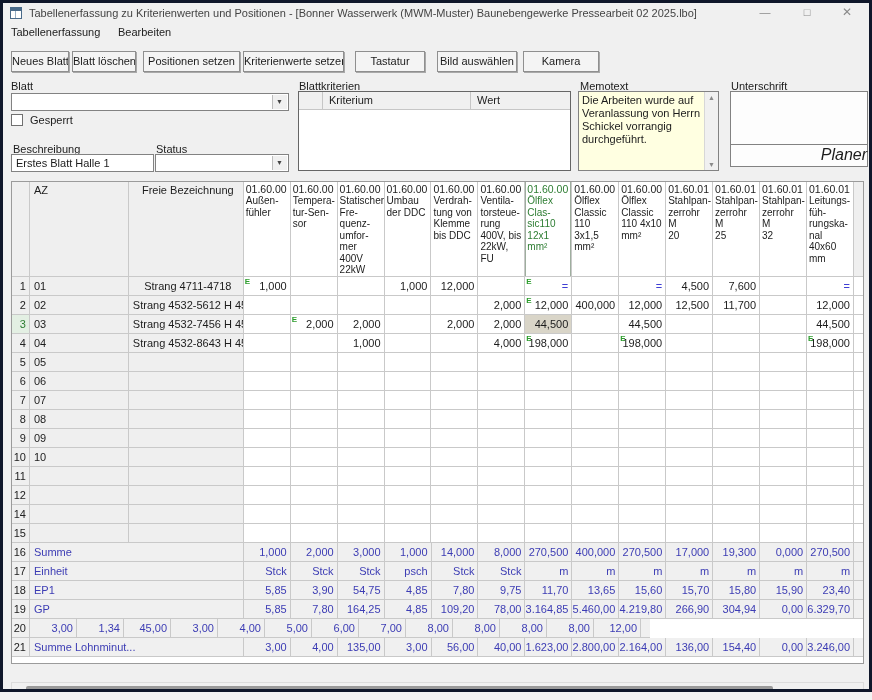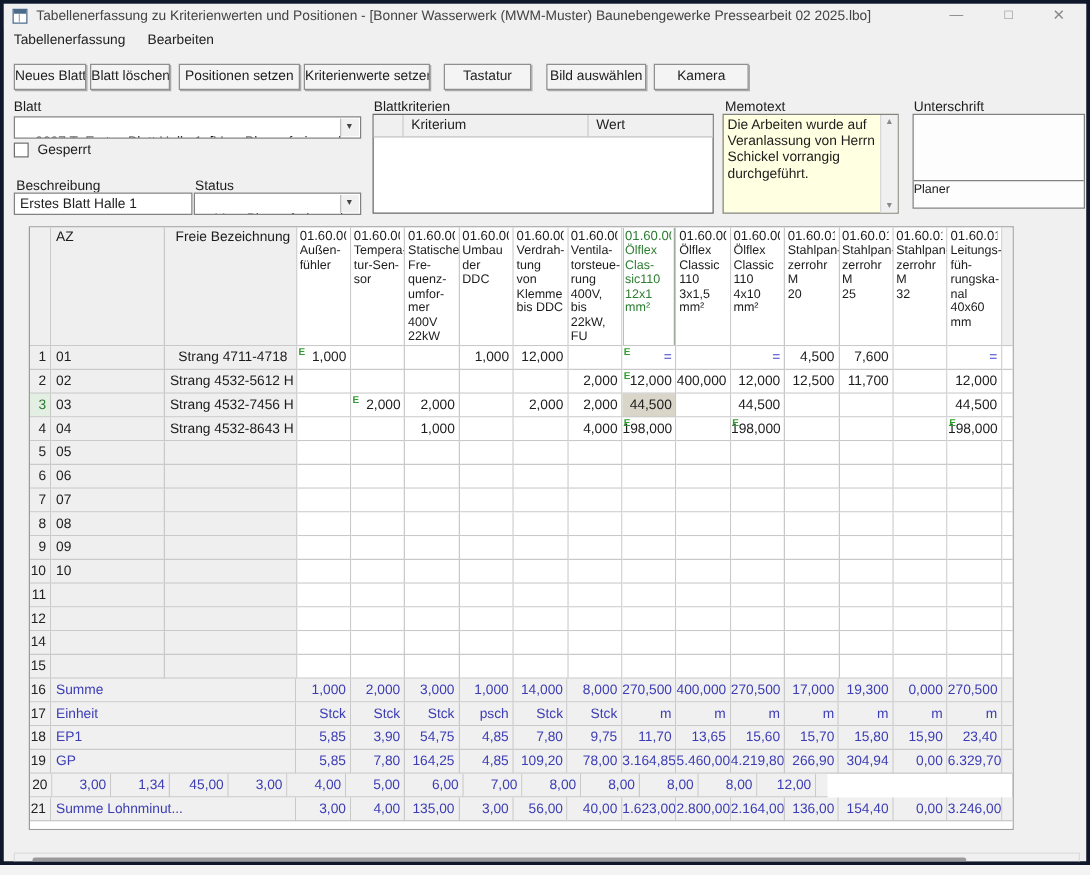--- a/index.html
+++ b/index.html
@@ -55,24 +55,24 @@
   .memo-text { position:absolute; left:3px; top:2px; right:17px; font-size:11px; line-height:13px; color:#1c1c1c; }
   .memo-scroll { position:absolute; right:0; top:0; bottom:0; width:14px; background:#f0f0f0;
                  border-left:1px solid #d7d7d7; }
   .memo-up::after { content:"▲"; position:absolute; top:2px; left:3px; font-size:7px; color:#8a8a8a; }
   .memo-down::after { content:"▼"; position:absolute; bottom:2px; left:3px; font-size:7px; color:#8a8a8a; }
 
   
   .sig-box { position:absolute; left:727px; top:88px; width:138px; height:76px; background:#fdfdfd;
              border:1px solid #828282; }
   .sig-role { position:absolute; left:0; right:0; bottom:0; height:22px; border-top:1px solid #828282;
-              text-align:left; font-size:10px; padding-top:1px; color:#1c1c1c; }
-
-  
-  #grid { position:absolute; left:20px; top:178px; width:788px; background:#fff;
+              text-align:right; font-size:16px; padding-top:1px; color:#1c1c1c;font-style:italic; }
+
+  
+  #grid { position:absolute; left:8px; top:178px; width:853px; background:#fff;
           border:1px solid #9b9b9b; }
   .hrow { display:flex; height:95px; }
   .trow { display:flex; height:19px; }
   .c { position:relative; border-right:1px solid #c9c9c9; border-bottom:1px solid #c9c9c9;
        overflow:hidden; line-height:18px; font-size:11px; }
   .hc { background:#efefef; line-height:normal; }
   .c.num { width:18px; background:#efefef; text-align:right; padding-right:3px; color:#222; }
   .c.az { width:99px; background:#efefef; padding-left:4px; }
   .c.name { width:115px; background:#efefef; padding-left:4px; white-space:nowrap;text-align:center; }
   .c.val { width:47px; text-align:right; padding-right:3px; background:#fff; }

